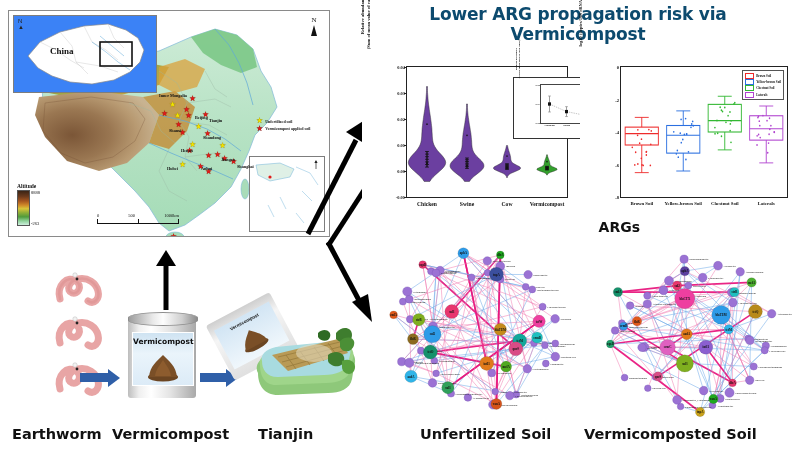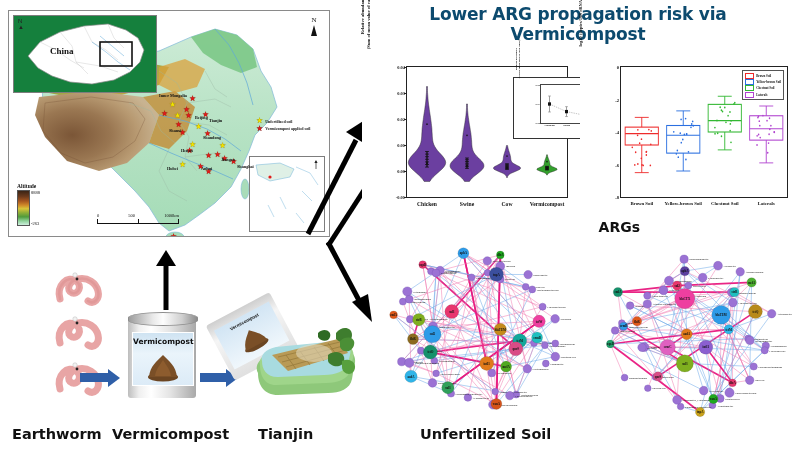--- a/index.html
+++ b/index.html
@@ -17,21 +17,21 @@
     left:360px;top:4px;width:436px;
     text-align:center;
     font-size:17px;font-weight:bold;color:#0c4a6e;
     letter-spacing:-0.2px;
     font-family:"DejaVu Sans", sans-serif;
   }
 
   
   #map-panel{left:8px;top:10px;width:320px;height:225px;border:1px solid #8a8a8a;background:#ffffff;overflow:hidden;}
   #map-terrain{position:absolute;left:0;top:0;width:100%;height:100%;}
-  #china-inset{position:absolute;left:4px;top:4px;width:142px;height:76px;border:1px solid #7d7d7d;background:#15803d;overflow:hidden;}
+  #china-inset{position:absolute;left:4px;top:4px;width:142px;height:76px;border:1px solid #7d7d7d;background:#3b82f6;overflow:hidden;}
   #china-inset .lbl{position:absolute;left:36px;top:30px;font-size:9px;font-family:"Liberation Serif",serif;font-weight:bold;color:#111;}
   #china-inset .nArrow{position:absolute;left:4px;top:2px;font-size:6px;color:#222;line-height:1;}
   #sea-inset{position:absolute;right:4px;bottom:4px;width:74px;height:74px;border:1px solid #7d7d7d;background:#fff;overflow:hidden;}
   #north-arrow{position:absolute;right:12px;top:6px;text-align:center;color:#111;font-size:7px;line-height:1.05;font-family:"Liberation Serif",serif;}
   #north-arrow .tri{width:0;height:0;border-left:3px solid transparent;border-right:3px solid transparent;border-bottom:11px solid #111;margin:1px auto 0;}
   #alt-legend{position:absolute;left:8px;bottom:10px;}
   #alt-legend .t{font-size:5.5px;font-weight:bold;font-family:"Liberation Serif",serif;color:#111;margin-bottom:1px;}
   #alt-legend .bar{width:11px;height:34px;border:0.5px solid #555;
     background:linear-gradient(to bottom,#3b2415 0%,#6b3a1c 16%,#a8571f 30%,#d08b2a 42%,#d8c53a 52%,#8fae37 64%,#4f9b3c 76%,#8fd29a 88%,#cdeedd 100%);}
   #alt-legend .v{position:absolute;font-size:4.5px;font-family:"Liberation Serif",serif;color:#111;left:14px;}
@@ -1111,13 +1111,14 @@
 </div>
 
 <div class="abs" id="bottom-left-labels">
   <span id="lbl-earthworm">Earthworm</span>
   <span id="lbl-vermicompost">Vermicompost</span>
   <span id="lbl-cropland">Tianjin</span>
 </div>
 
 <div class="abs" id="bottom-right-labels">
   <span id="lbl-unfert">Unfertilized Soil</span>
+  <span id="lbl-vermsoil">Vermicomposted Soil</span>
 </div>
 
 </body></html>

